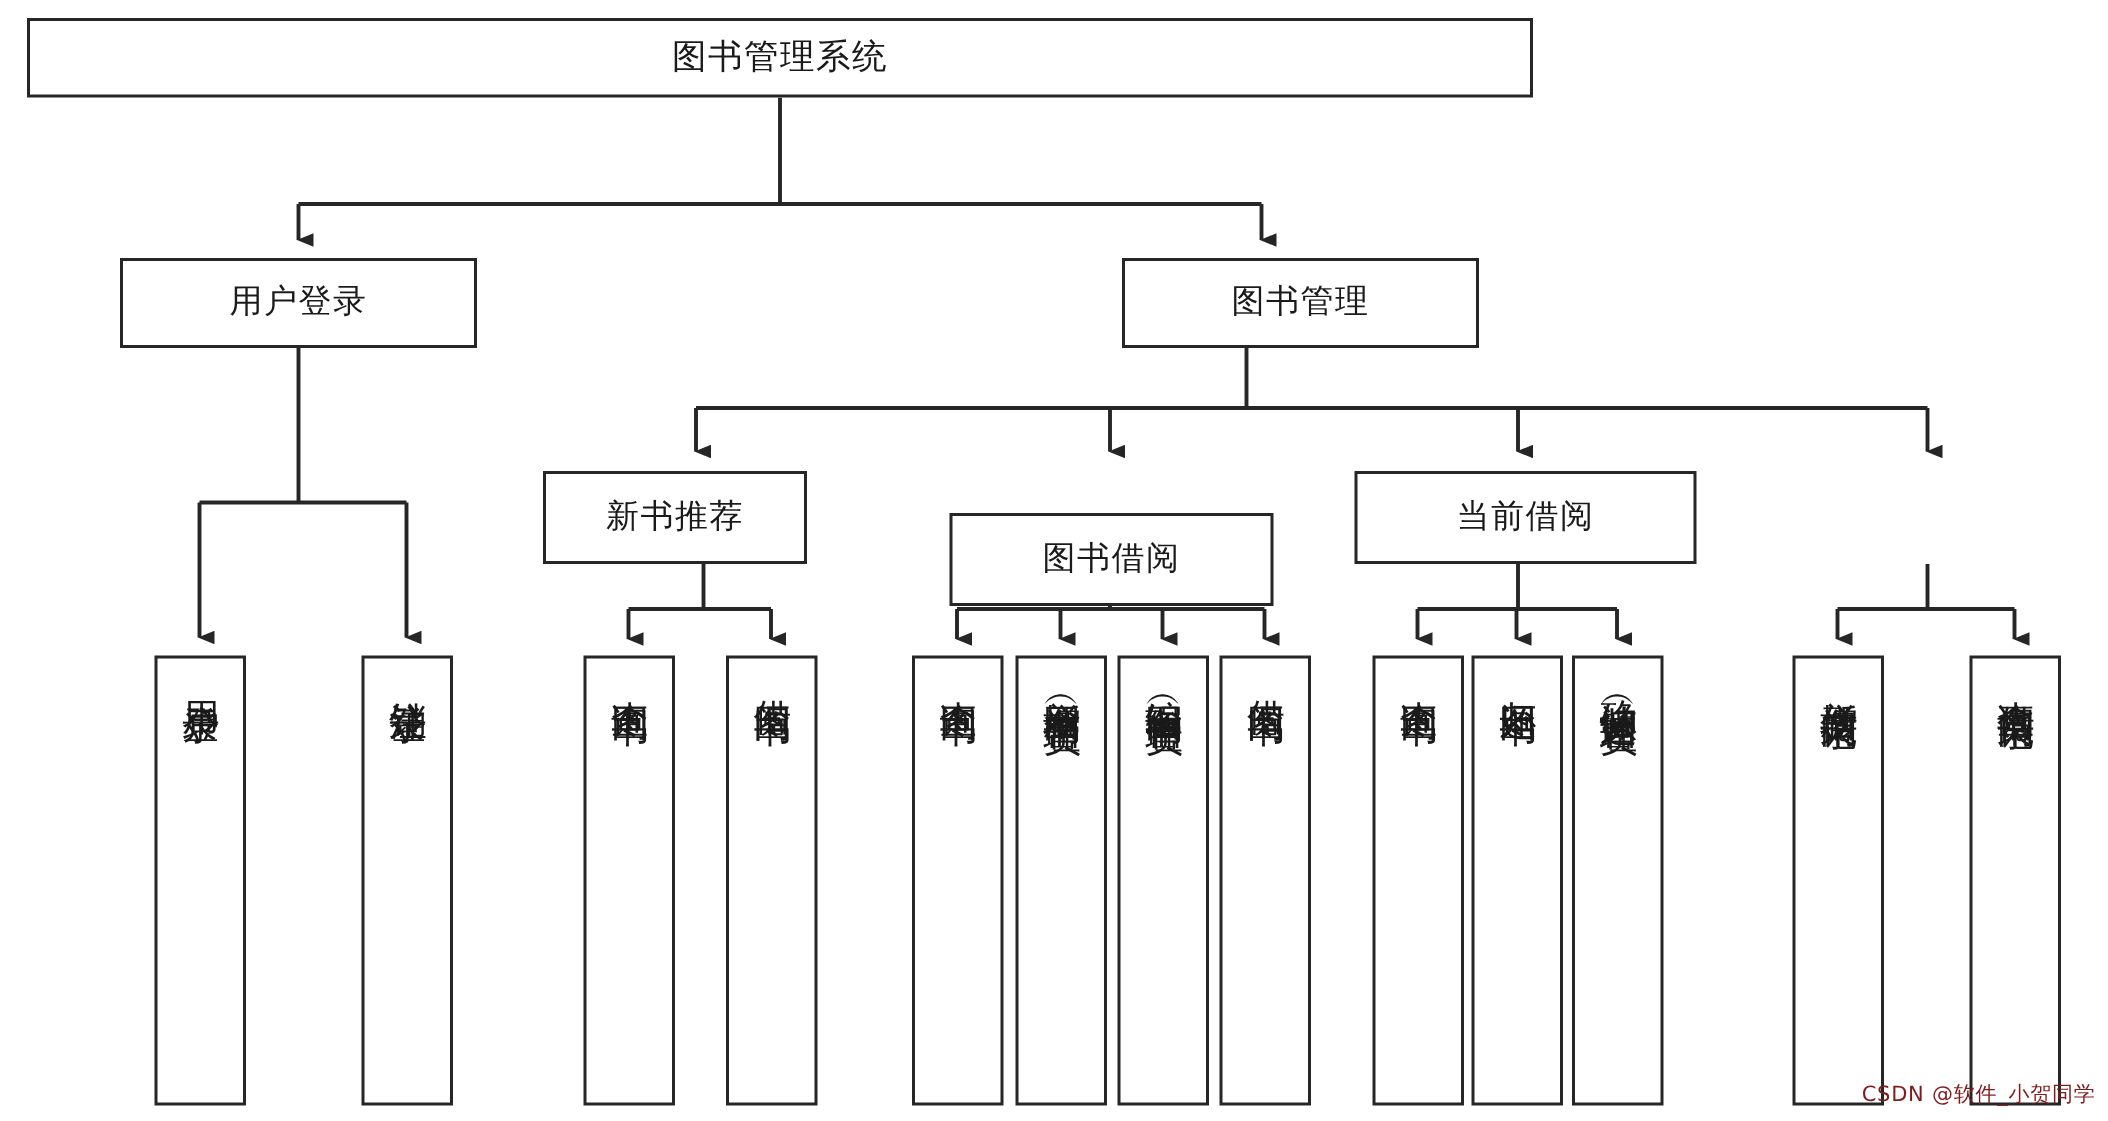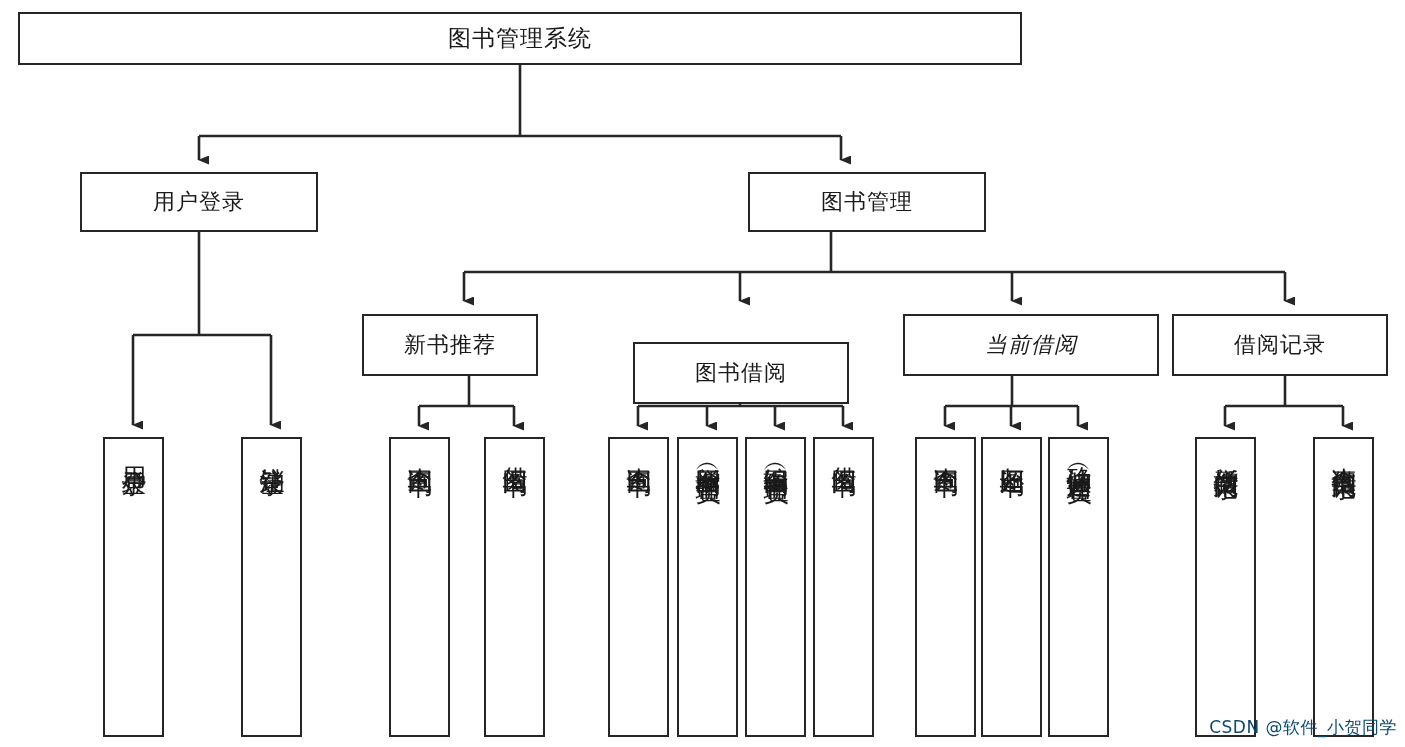--- a/index.html
+++ b/index.html
@@ -55,22 +55,22 @@
     font-size: 25px;
     line-height: 1.12;
     letter-spacing: 2px;
     white-space: nowrap;
     -webkit-writing-mode: vertical-rl;
   }
   .watermark {
     position: absolute;
     right: 8px;
     bottom: 8px;
-    font-size: 17px;
-    color: #0c4a6e;
+    font-size: 14px;
+    color: #7f1d1d;
     letter-spacing: 0.5px;
     white-space: nowrap;
   }
 </style>
 </head>
 <body>
 
 <div id="diagram-root">
 
   <svg id="edge-layer" width="1405" height="747" viewBox="0 0 1405 747">
@@ -123,22 +123,21 @@
     </g>
   </svg>
 
   <div class="node node-h node-root" style="left:18px; top:12px; width:1004px; height:53px;">图书管理系统</div>
 
   <div class="node node-h" style="left:80px; top:172px; width:238px; height:60px;">用户登录</div>
   <div class="node node-h" style="left:712px; top:172px; width:238px; height:60px;margin-left:36px;">图书管理</div>
 
   <div class="node node-h" style="left:362px; top:314px; width:176px; height:62px;">新书推荐</div>
   <div class="node node-h" style="left:633px; top:322px; width:216px; height:62px;margin-top:20px;">图书借阅</div>
-  <div class="node node-h" style="left:903px; top:314px; width:256px; height:62px;font-style:italic;">当前借阅</div>
-  <div class="node node-h" style="left:1172px; top:314px; width:216px; height:62px;">借阅记录</div>
+  <div class="node node-h" style="left:903px; top:314px; width:228px; height:62px;">当前借阅</div>
 
   <div class="node node-v" style="left:103px; top:437px; width:61px; height:300px;">
     <span class="vlabel">用户登录</span>
   </div>
   <div class="node node-v" style="left:241px; top:437px; width:61px; height:300px;">
     <span class="vlabel">注销登录</span>
   </div>
 
   <div class="node node-v" style="left:389px; top:437px; width:61px; height:300px;">
     <span class="vlabel">查询图书</span>

